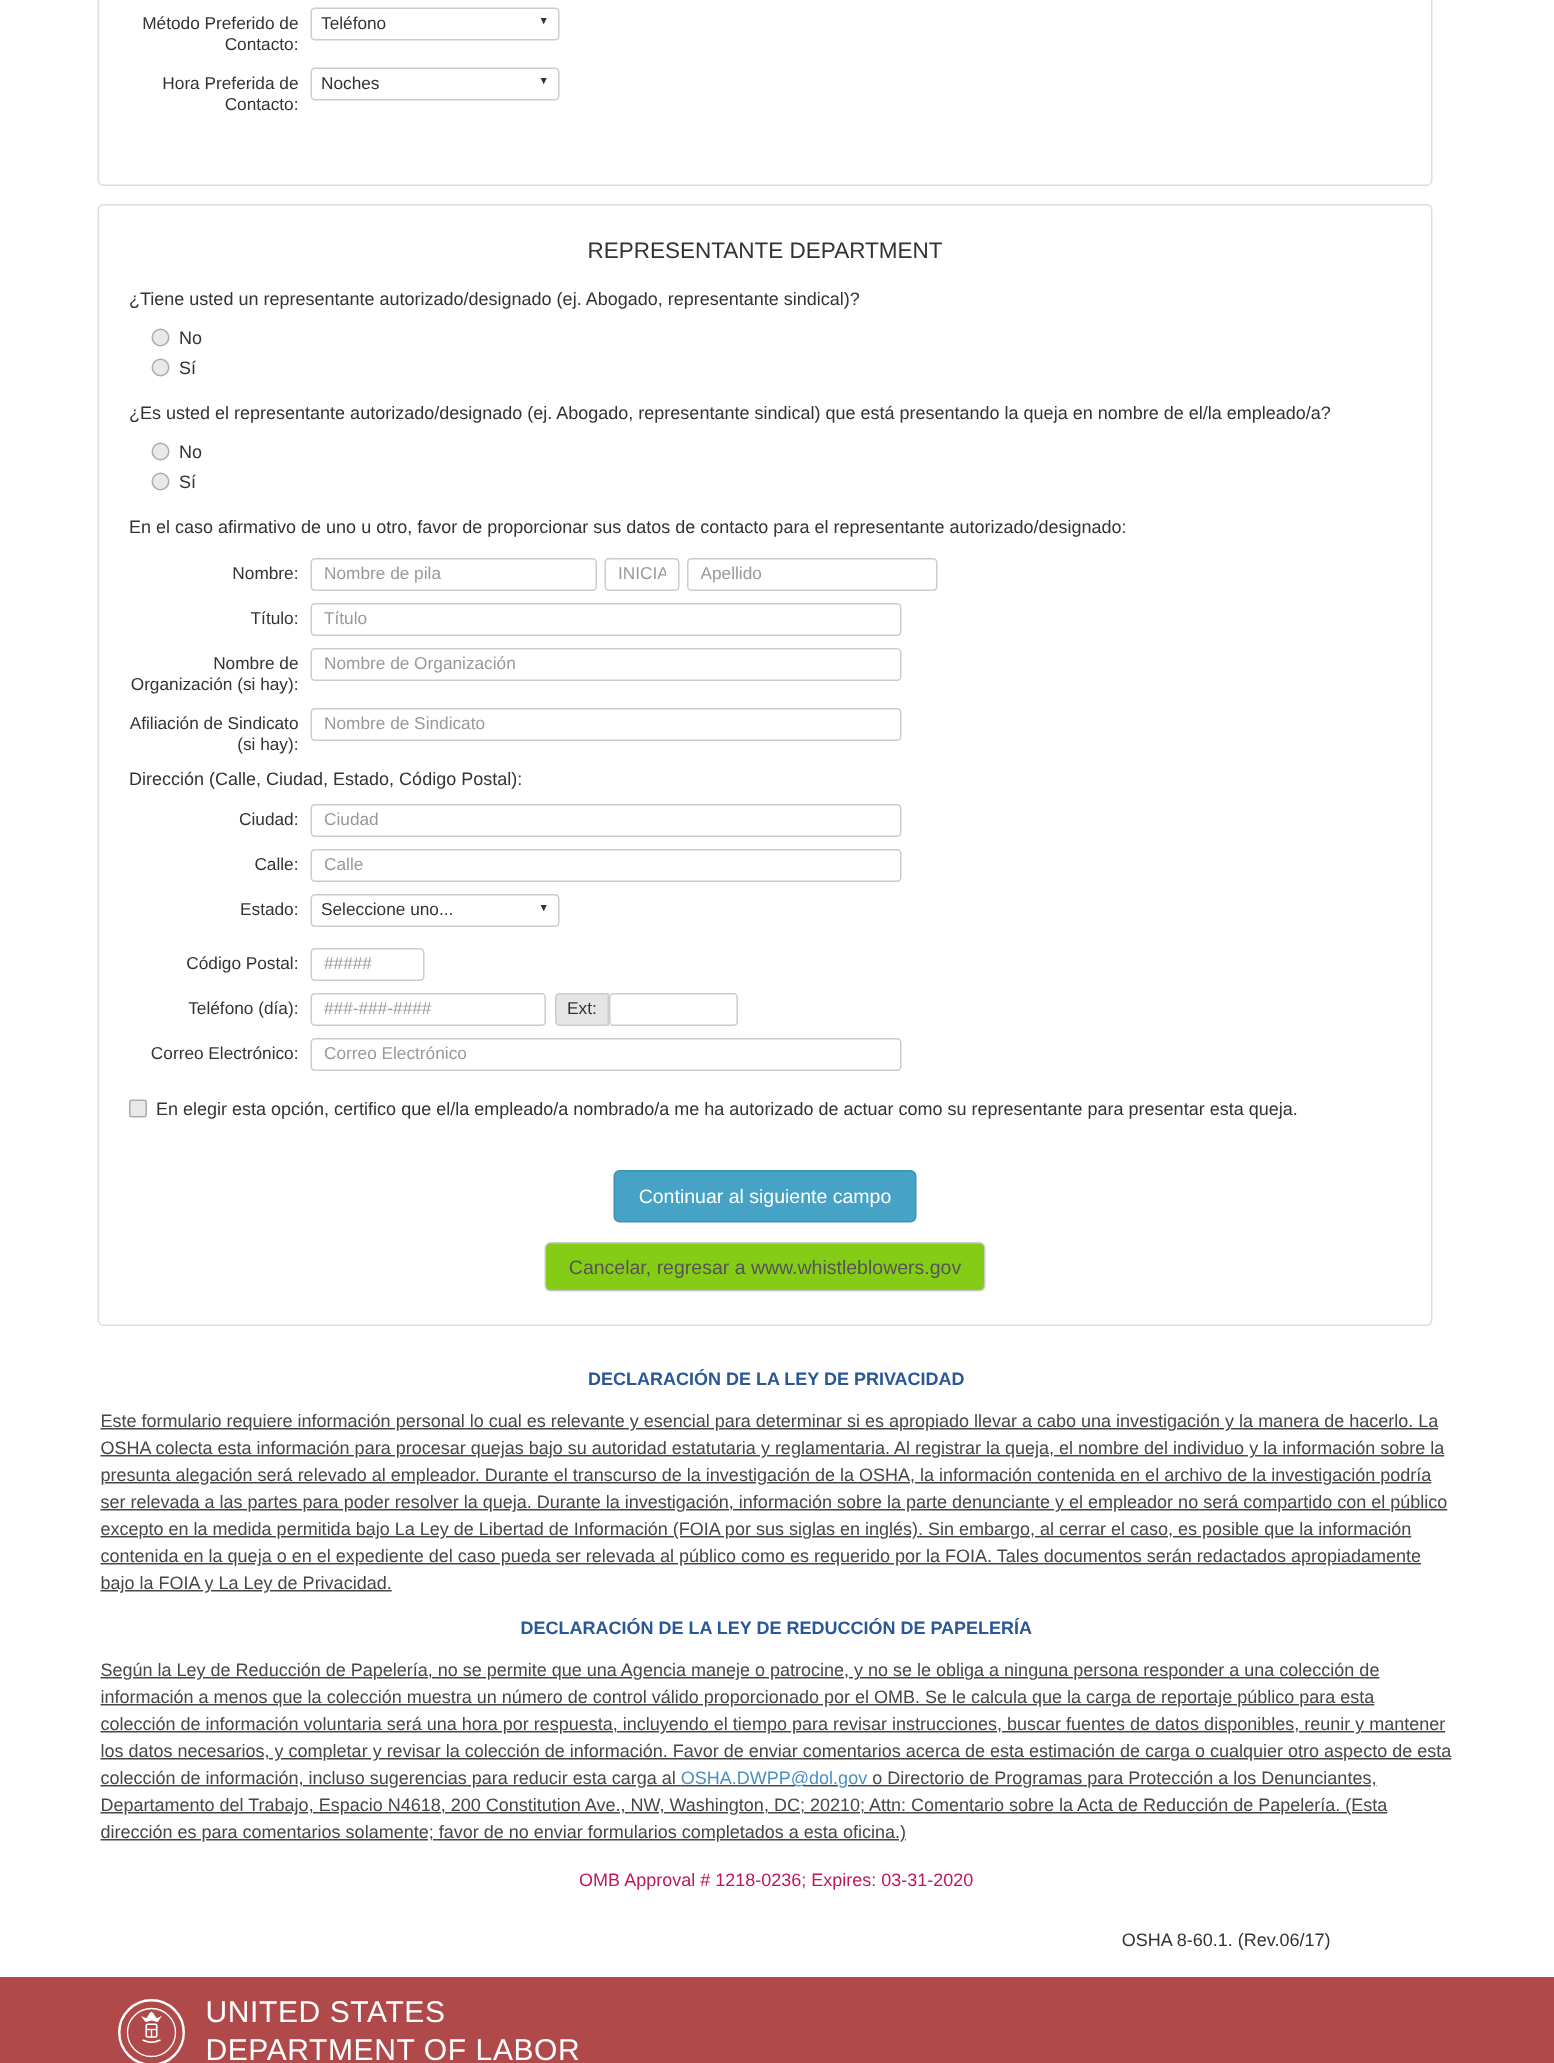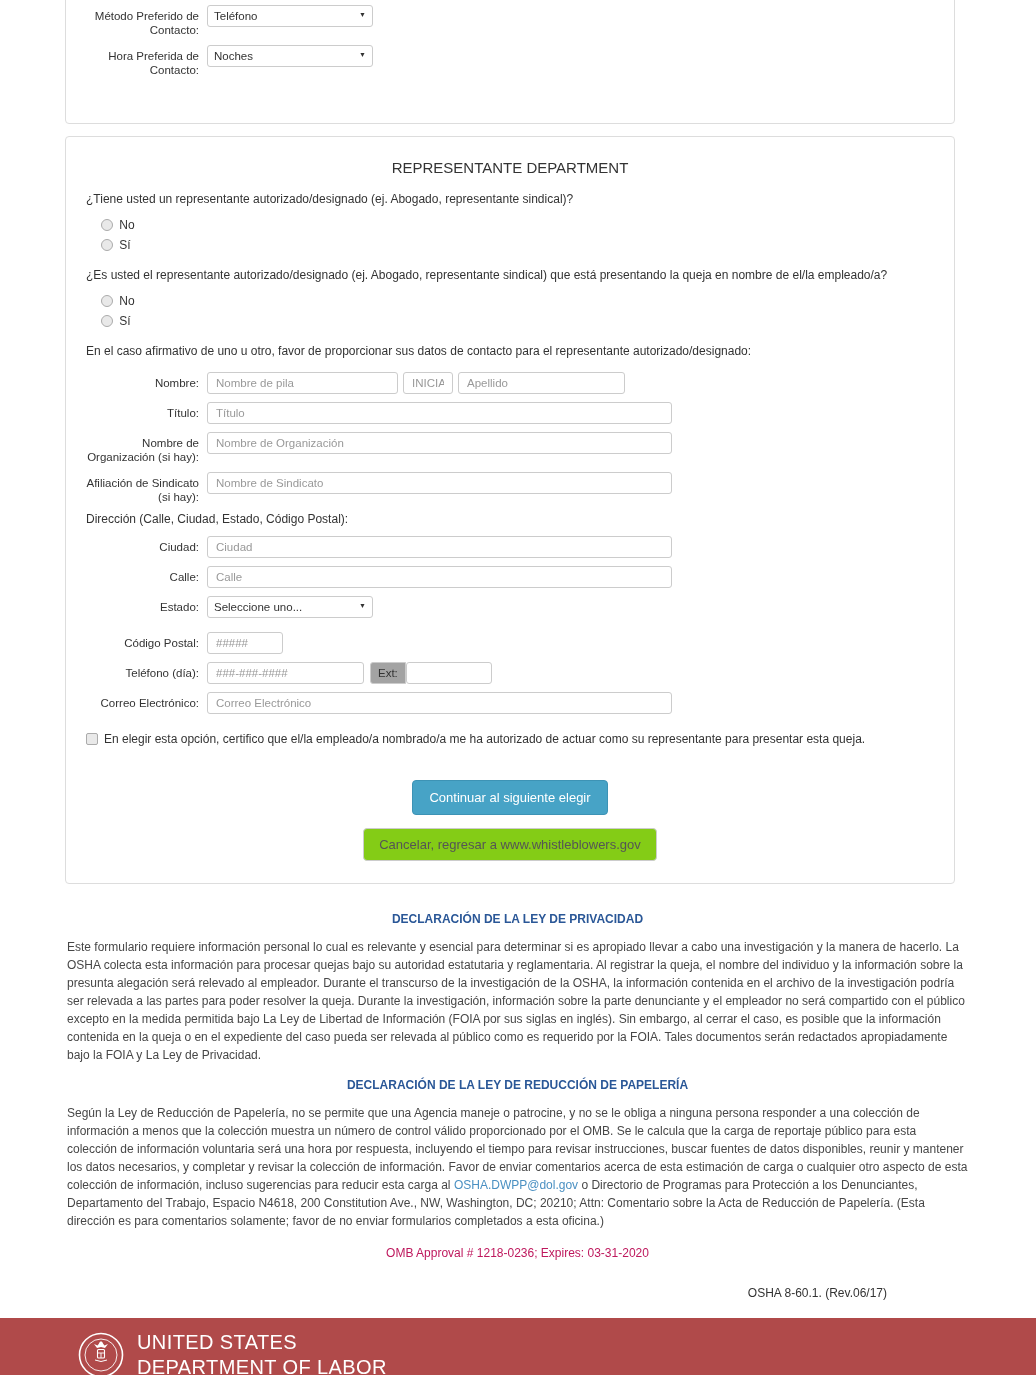--- a/index.html
+++ b/index.html
@@ -33,27 +33,27 @@
   input[type="text"] {
     height: 22px; padding: 2px 8px;
     font-size: 11.5px; font-family: "Liberation Sans", sans-serif;
     border: 1px solid #ccc; border-radius: 3px; color: #555;
     outline: none;
   }
   input[type="text"]::placeholder { color: #999; opacity: 1; }
   .in-first { width: 191px; }
   .in-initial { width: 50px; margin-left: 5px; }
   .in-last { width: 167px; margin-left: 5px; }
-  .in-full { width: 465px; }
+  .in-full { width: 394px; }
   .in-zip { width: 76px; }
   .in-phone { width: 157px; }
   .in-ext { width: 86px; border-top-left-radius: 0; border-bottom-left-radius: 0; border-left: none; }
   .addon {
     display: inline-block; height: 22px; padding: 4px 7px 0 7px;
-    background: #a3a3a3; border: 1px solid #ccc; border-radius: 3px 0 0 3px;
+    background: #e5e5e5; border: 1px solid #ccc; border-radius: 3px 0 0 3px;
     font-size: 11.5px; color: #333; margin-left: 6px;
   }
 
   .selwrap { position: relative; display: inline-block; }
   select {
     appearance: none; -webkit-appearance: none; -moz-appearance: none;
     width: 166px; height: 22px; padding: 2px 18px 2px 6px;
     font-size: 11.5px; font-family: "Liberation Sans", sans-serif;
     border: 1px solid #ccc; border-radius: 3px;
     background: #fff; color: #333; outline: none;
@@ -96,21 +96,21 @@
     background: #84cc16; border: 1px solid #ccc; color: #555;
     padding: 8px 15px; margin-top: 13px;
   }
 
   
   .declarations { margin: 28px 68px 0 67px; }
   .decl-heading {
     text-align: center; font-size: 12px; font-weight: bold; color: #2a5797;
     margin: 0 0 12px 0;
   }
-  .decl-para { font-size: 12px; line-height: 18px; color: #474747; margin-bottom: 14px; }
+  .decl-para { font-size: 12px; line-height: 18px; color: #474747; margin-bottom: 14px; text-decoration: underline; }
   .inline-link { color: #4a90c2; text-decoration: none; cursor: pointer; }
   .omb-line { text-align: center; font-size: 12px; color: #be185d; margin-top: 16px; }
   .form-number { text-align: right; font-size: 12px; color: #333; margin: 26px 81px 18px 0; }
 
   
   .footer-band {
     height: 75px; background: #b04a4a; border-bottom: 2px solid #8e1c1c;
     display: flex; align-items: center; padding-left: 78px;
   }
   .seal { width: 46px; height: 46px; flex-shrink: 0; }
@@ -231,21 +231,21 @@
       <div class="flabel">Correo Electrónico:</div>
       <input type="text" class="in-full" placeholder="Correo Electrónico" style="">
     </div>
 
     <div class="certify">
       <input type="checkbox" style="">
       <span>En elegir esta opción, certifico que el/la empleado/a nombrado/a me ha autorizado de actuar como su representante para presentar esta queja.</span>
     </div>
 
     <div class="btn-block">
-      <div><button class="btn btn-continue">Continuar al siguiente elegir</button></div>
+      <div><button class="btn btn-continue">Continuar al siguiente campo</button></div>
       <div><button class="btn btn-cancel">Cancelar, regresar a www.whistleblowers.gov</button></div>
     </div>
   </div>
 
   <div class="declarations">
     <div class="decl-heading">DECLARACIÓN DE LA LEY DE PRIVACIDAD</div>
     <div class="decl-para">Este formulario requiere información personal lo cual es relevante y esencial para determinar si es apropiado llevar a cabo una investigación y la manera de hacerlo. La OSHA colecta esta información para procesar quejas bajo su autoridad estatutaria y reglamentaria. Al registrar la queja, el nombre del individuo y la información sobre la presunta alegación será relevado al empleador. Durante el transcurso de la investigación de la OSHA, la información contenida en el archivo de la investigación podría ser relevada a las partes para poder resolver la queja. Durante la investigación, información sobre la parte denunciante y el empleador no será compartido con el público excepto en la medida permitida bajo La Ley de Libertad de Información (FOIA por sus siglas en inglés). Sin embargo, al cerrar el caso, es posible que la información contenida en la queja o en el expediente del caso pueda ser relevada al público como es requerido por la FOIA. Tales documentos serán redactados apropiadamente bajo la FOIA y La Ley de Privacidad.</div>
 
     <div class="decl-heading">DECLARACIÓN DE LA LEY DE REDUCCIÓN DE PAPELERÍA</div>
     <div class="decl-para"><span>Según la Ley de Reducción de Papelería, no se permite que una Agencia maneje o patrocine, y no se le obliga a ninguna persona responder a una colección de información a menos que la colección muestra un número de control válido proporcionado por el OMB. Se le calcula que la carga de reportaje público para esta colección de información voluntaria será una hora por respuesta, incluyendo el tiempo para revisar instrucciones, buscar fuentes de datos disponibles, reunir y mantener los datos necesarios, y completar y revisar la colección de información. Favor de enviar comentarios acerca de esta estimación de carga o cualquier otro aspecto de esta colección de información, incluso sugerencias para reducir esta carga al </span><a class="inline-link">OSHA.DWPP@dol.gov</a><span> o Directorio de Programas para Protección a los Denunciantes, Departamento del Trabajo, Espacio N4618, 200 Constitution Ave., NW, Washington, DC; 20210; Attn: Comentario sobre la Acta de Reducción de Papelería. (Esta dirección es para comentarios solamente; favor de no enviar formularios completados a esta oficina.)</span></div>

